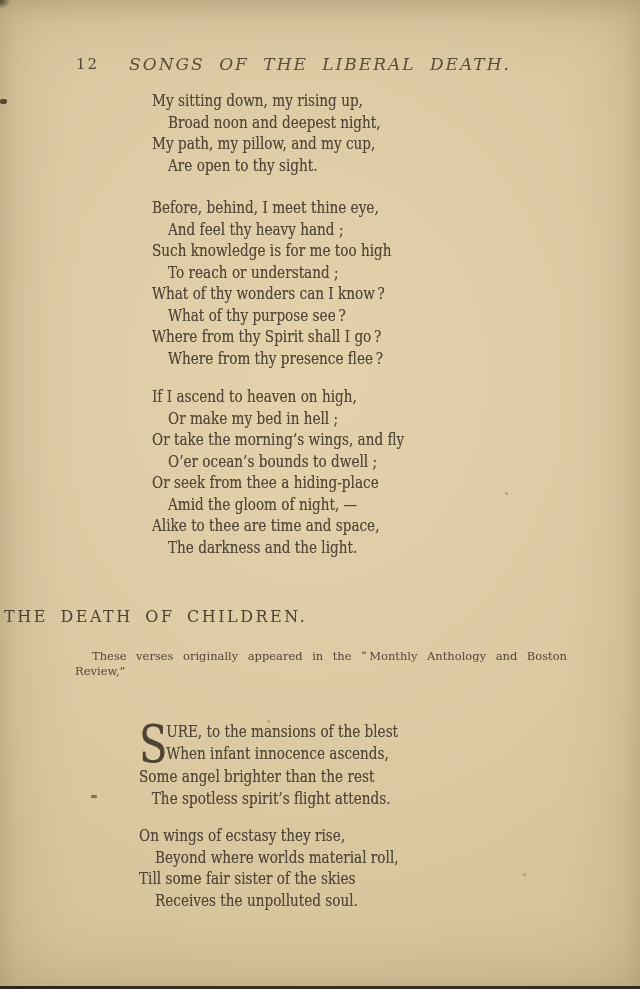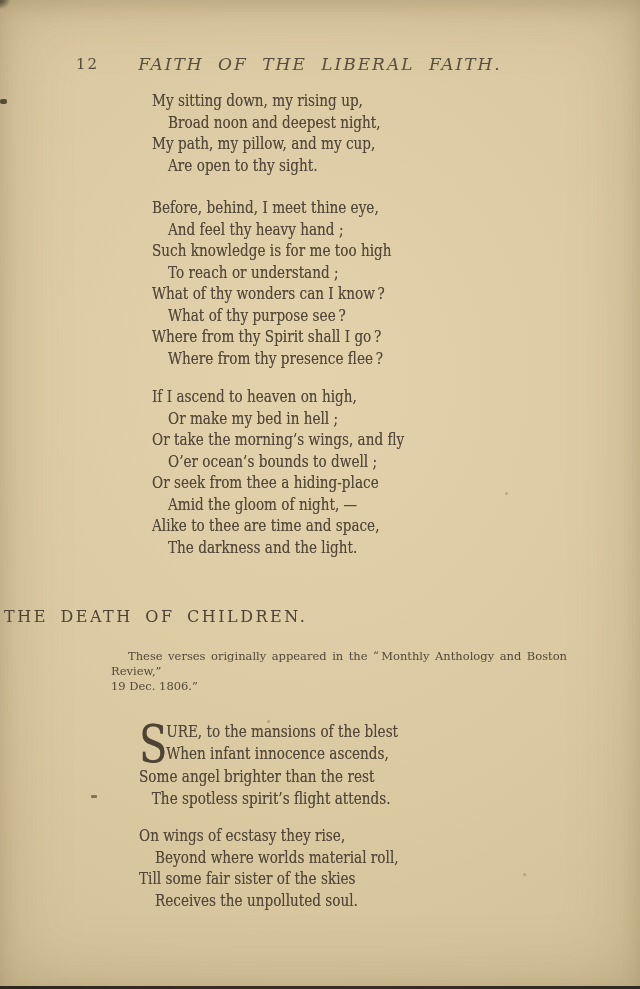--- a/index.html
+++ b/index.html
@@ -23,21 +23,21 @@
   .in{margin-left:20px;}
   .in2{margin-left:10px;}
   .in3{margin-left:16px;}
   .clr{clear:left;}
   .dropcap{float:left;font-size:52px;line-height:44px;height:44px;width:34px;
            margin-top:1px;color:#4e4334;}
   .sect-heading{position:absolute;top:607px;left:4px;width:640px;
            font-size:16px;line-height:20px;letter-spacing:2.5px;word-spacing:5px;color:#4e4334;}
   .note{position:absolute;top:649px;left:75px;width:492px;font-size:11.5px;
         line-height:15.2px;color:#54483a;}
-  .note .nline{text-align:justify;text-align-last:justify;margin-left:36px;}
+  .note .nline{text-align:justify;text-align-last:justify;}
   .note .nline.first{text-indent:17px;}
   .note .nline.last{text-align-last:left;}
   
   .edge-bottom{position:absolute;left:0;bottom:0;width:640px;height:3px;
         background:linear-gradient(to right,#2c261d 0%,#38301f 40%,#2f2a20 100%);}
   .mark-corner{position:absolute;left:-3px;top:-3px;width:15px;height:11px;
         background:radial-gradient(ellipse at 30% 30%, rgba(70,64,42,.85), rgba(70,64,42,0) 70%);
         transform:rotate(-20deg);}
   .mark-left{position:absolute;left:0;top:99px;width:7px;height:5px;border-radius:2px;
         background:#3f3a28;opacity:.85;}
@@ -45,21 +45,21 @@
         background:#6e5f43;opacity:.8;}
   .speck{position:absolute;width:3px;height:3px;border-radius:50%;background:#a08a62;opacity:.6;}
 </style>
 </head>
 <body>
 
 <div class="page">
 
   <div class="header">
     <span class="folio">12</span>
-    <span class="running">FAITH OF THE LIBERAL FAITH.</span>
+    <span class="running">SONGS OF THE LIBERAL DEATH.</span>
   </div>
 
   <div class="stanza" style="left:152px;top:90px">
     <div class="line">My sitting down, my rising up,</div>
     <div class="line in">Broad noon and deepest night,</div>
     <div class="line">My path, my pillow, and my cup,</div>
     <div class="line in">Are open to thy sight.</div>
   </div>
 
   <div class="stanza" style="left:152px;top:197px">
@@ -81,21 +81,20 @@
     <div class="line">Or seek from thee a hiding-place</div>
     <div class="line in">Amid the gloom of night, —</div>
     <div class="line">Alike to thee are time and space,</div>
     <div class="line in">The darkness and the light.</div>
   </div>
 
   <div class="sect-heading">THE DEATH OF CHILDREN.</div>
 
   <div class="note">
     <div class="nline first">These verses originally appeared in the “ Monthly Anthology and Boston Review,”</div>
-    <div class="nline last">19 Dec. 1806.”</div>
   </div>
 
   <div class="stanza" style="left:139px;top:721px">
     <span class="dropcap">S</span>
     <div class="line">URE, to the mansions of the blest</div>
     <div class="line in2">When infant innocence ascends,</div>
     <div class="line clr">Some angel brighter than the rest</div>
     <div class="line in3">The spotless spirit’s flight attends.</div>
   </div>
 

